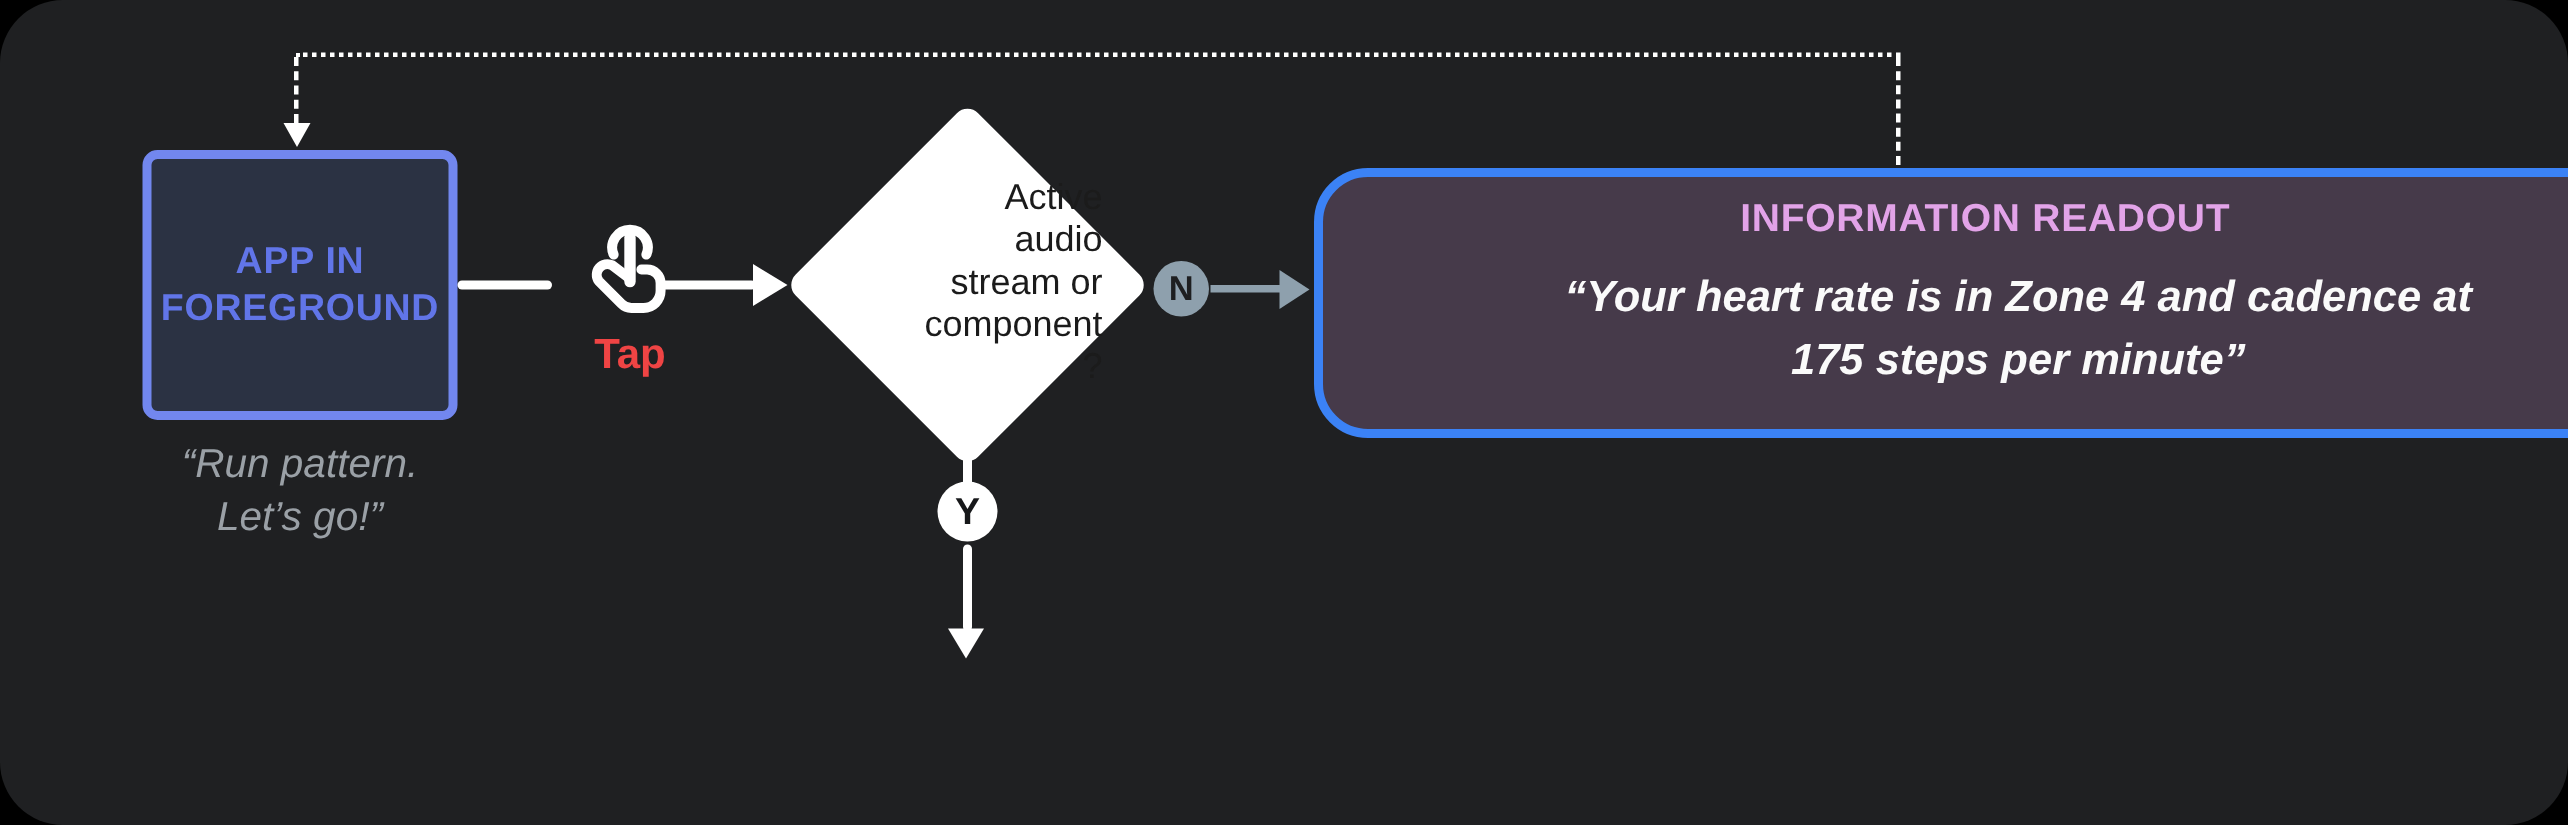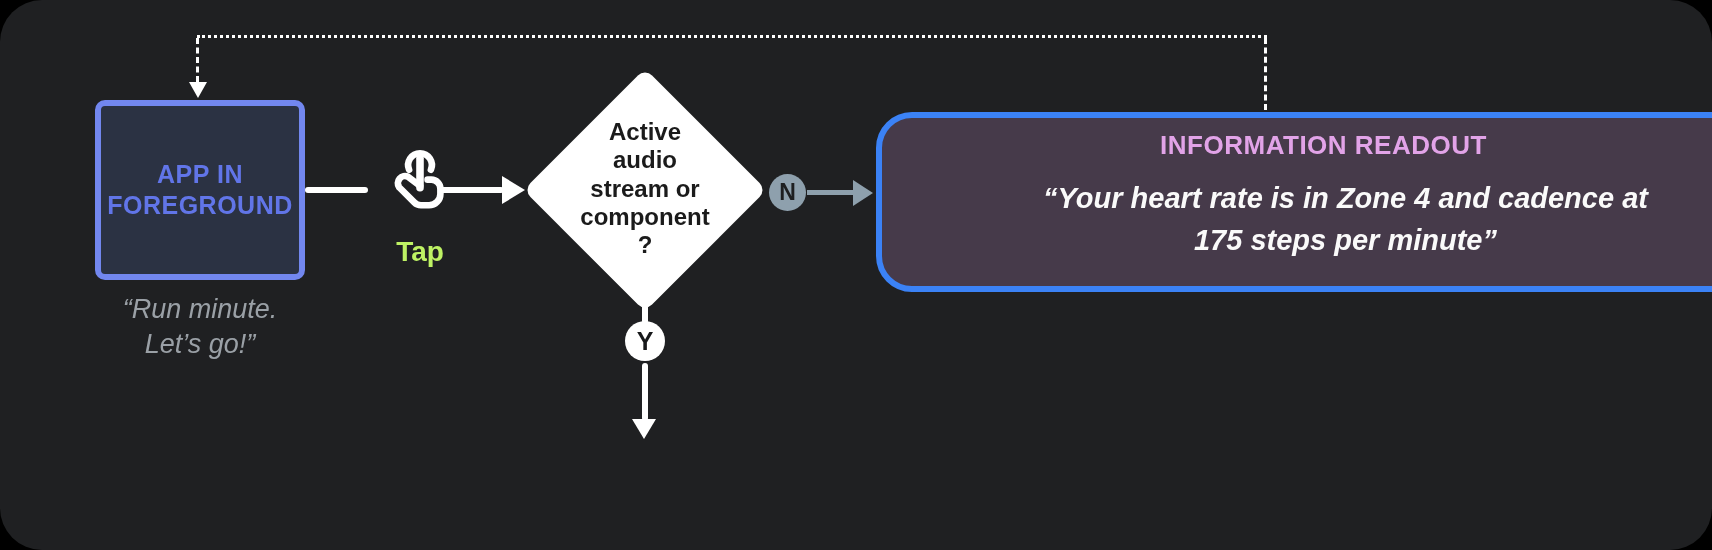--- a/index.html
+++ b/index.html
@@ -32,27 +32,27 @@
   .line3{left:642px;top:363px;width:6px;height:58px;}
   .arrow-down-w{position:absolute;left:632px;top:419px;width:0;height:0;
     border-left:12px solid transparent;border-right:12px solid transparent;border-top:20px solid #fff;}
   .line4{position:absolute;left:807px;top:190px;width:48px;height:5px;background:#8ea0ad;}
   .arrow-right-g{position:absolute;left:853px;top:180px;width:0;height:0;
     border-top:13px solid transparent;border-bottom:13px solid transparent;border-left:20px solid #8ea0ad;}
 
   
   .tap-wrap{position:absolute;left:381px;top:146px;width:78px;text-align:center;}
   .tap-wrap svg{display:block;margin:0 auto;}
-  .tap-label{margin-top:16px;color:#bef264;font-weight:bold;font-size:28px;}
+  .tap-label{margin-top:0;color:#ef4444;font-weight:bold;font-size:28px;}
 
   
   .diamond{position:absolute;left:559px;top:104px;width:172px;height:172px;background:#fff;
     border-radius:10px;transform:rotate(45deg);}
-  .diamond-text{position:absolute;left:555px;top:118px;width:180px;text-align:center;
-    color:#1b1b1b;font-weight:bold;font-size:24px;line-height:1.18;white-space:pre-line;}
+  .diamond-text{position:absolute;left:555px;top:118px;width:180px;text-align:right;
+    color:#1b1b1b;font-weight:normal;font-size:24px;line-height:1.18;white-space:pre-line;}
 
   
   .badge{position:absolute;border-radius:50%;display:flex;align-items:center;justify-content:center;
     font-weight:bold;}
   .y-badge{left:625px;top:321px;width:40px;height:40px;background:#fff;color:#17181a;font-size:25px;}
   .n-badge{left:769px;top:174px;width:37px;height:37px;background:#8ea0ad;color:#1e1f21;font-size:23px;}
 
   
   .pill{position:absolute;left:483px;top:445px;width:322px;height:57px;background:#dde6fb;
     border-radius:29px;display:flex;align-items:center;justify-content:center;
@@ -74,21 +74,21 @@
 
   <div class="dot-h"></div>
   <div class="dot-v-left"></div>
   <div class="arrow-down-sm"></div>
   <div class="dot-v-right"></div>
 
   <div class="app-box">
     <div class="label">APP IN
 FOREGROUND</div>
   </div>
-  <div class="app-quote">“Run minute.
+  <div class="app-quote">“Run pattern.
 Let’s go!”</div>
 
   <div class="line line1"></div>
 
   <div class="tap-wrap">
     <svg width="74" height="74" viewBox="0 0 74 78">
       <path d="M25.5 25 A 12.5 12.5 0 1 1 48.5 25" fill="none" stroke="#fff" stroke-width="7" stroke-linecap="round"></path>
       <path d="M37 13 V 44" fill="none" stroke="#fff" stroke-width="8" stroke-linecap="round"></path>
       <path d="M37 42 L24.5 32.5 a7.5 7.5 0 0 0 -9.5 11 L31 59.5 a10 10 0 0 0 7 3 h8.5 A12 12 0 0 0 58.5 50.5 v-5.5 a9.5 9.5 0 0 0 -9.5 -9.5 h-4" fill="none" stroke="#fff" stroke-width="7" stroke-linecap="round" stroke-linejoin="round"></path>
     </svg>

